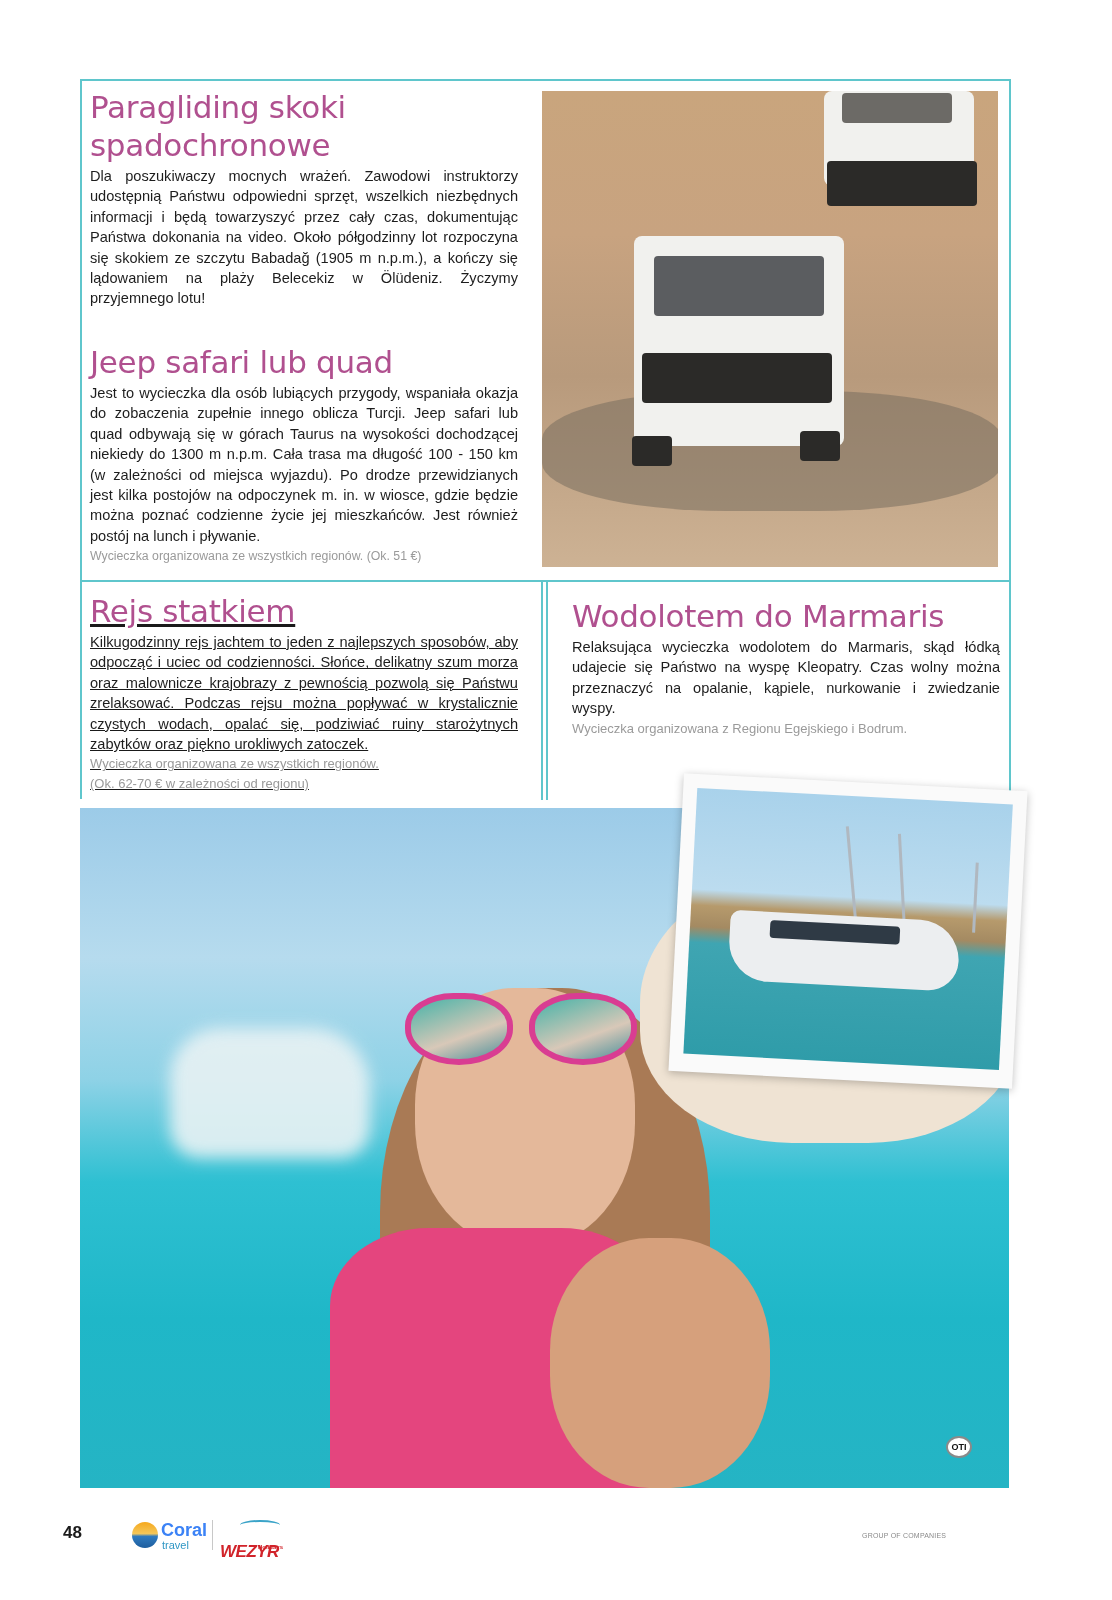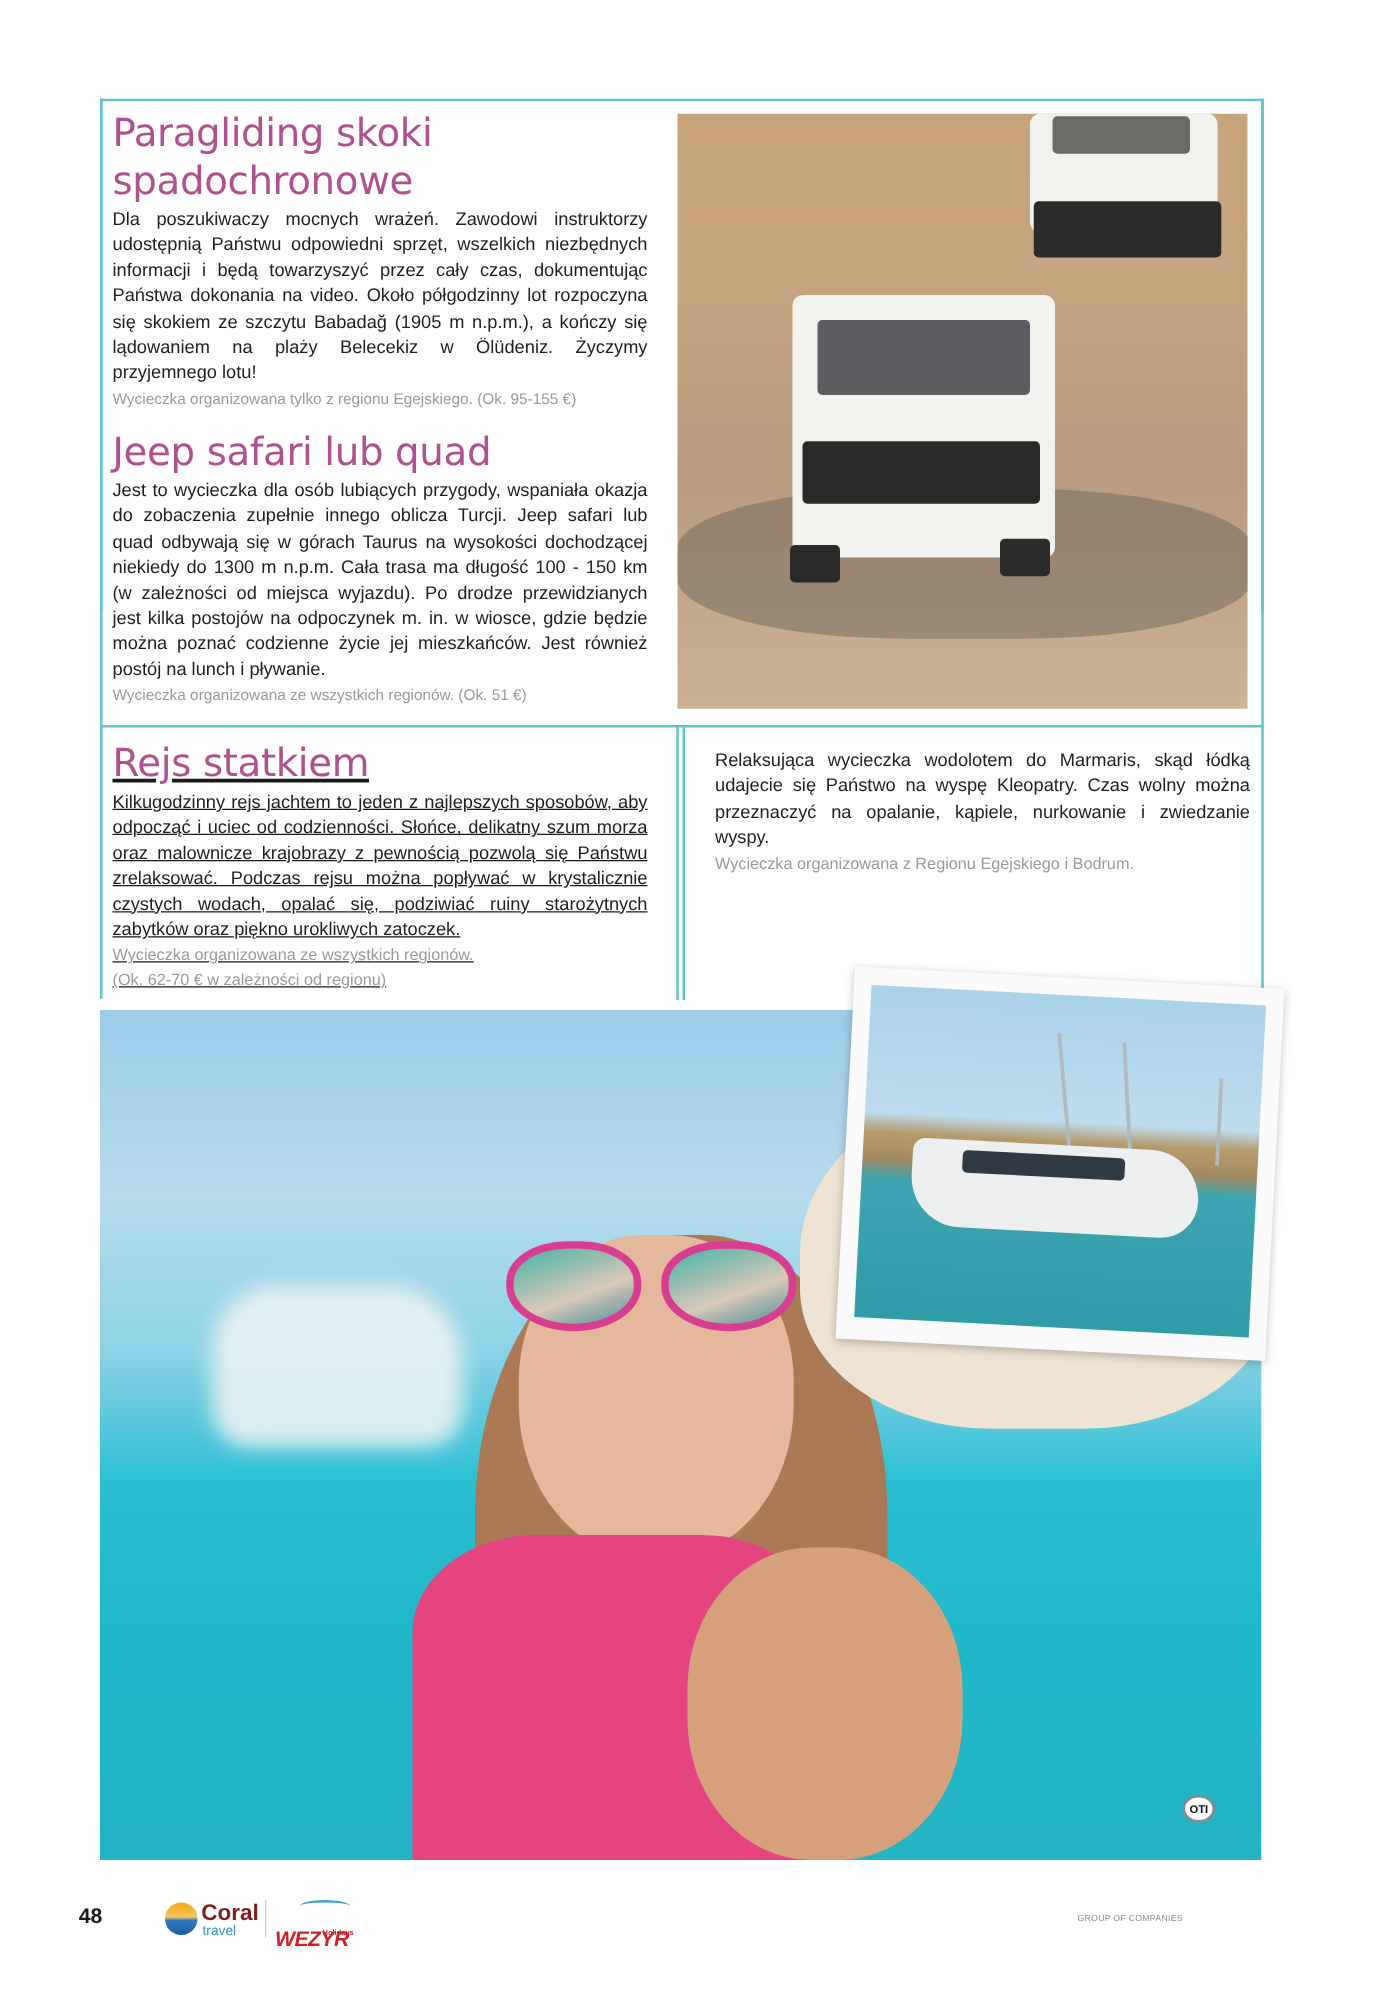--- a/index.html
+++ b/index.html
@@ -46,21 +46,21 @@
     background:linear-gradient(180deg,#a9d2eb 0%, #bcdcef 38%, #b69a6c 44%, #a48a62 52%, #3fa5b2 58%, #2f9ca9 100%); }
   .yacht { position:absolute; left:40px; top:120px; width:230px; height:70px; background:#eceef0; border-radius:10px 40px 30px 40px; }
   .yacht-win { position:absolute; left:80px; top:128px; width:130px; height:18px; background:#2f3a45; border-radius:4px; }
   .mast { position:absolute; width:3px; background:#b0b8c0; }
 
   
   .page-num { left:63px; top:1523px; font-size:17px; font-weight:bold; color:#1b1b1b; }
   .coral-logo { left:132px; top:1520px; width:72px; height:34px; }
   .coral-circle { position:absolute; left:0; top:2px; width:26px; height:26px; border-radius:50%;
     background:linear-gradient(180deg,#f6a81c 0%, #f4c75a 45%, #2f7bc0 55%, #1d5e9e 100%); }
-  .coral-text { position:absolute; left:29px; top:0; font-size:18px; color:#7f1d1d; font-weight:bold; }
+  .coral-text { position:absolute; left:29px; top:0; font-size:18px; color:#3b82f6; font-weight:bold; }
   .coral-sub { position:absolute; left:30px; top:19px; font-size:11px; color:#2f97c5; }
   .logo-sep { left:212px; top:1520px; width:1px; height:30px; background:#c8c8c8; }
   .wezyr { left:220px; top:1522px; width:70px; height:30px; }
   .wezyr-text { position:absolute; left:0; top:4px; font-size:17px; font-weight:bold; font-style:italic; color:#d1232a; letter-spacing:-0.5px;margin-top:16px; }
   .wezyr-wave { position:absolute; left:20px; top:-2px; width:40px; height:8px; border-top:2px solid #3aa3c8; border-radius:50%; }
   .wezyr-sub { position:absolute; left:38px; top:22px; font-size:6px; color:#d1232a; font-weight:bold; }
   .group-text { left:862px; top:1532px; font-size:7px; color:#8a8a8a; letter-spacing:0.2px; }
   .oti { left:946px; top:1436px; width:26px; height:22px; border-radius:50%; border:2px solid #8a8a8a; box-sizing:border-box;
          font-size:9px; font-weight:bold; color:#111; text-align:center; line-height:18px; background:#fff; }
 </style>
@@ -73,21 +73,20 @@
 <div class="hline" style="left:80px; top:580px; width:931px;"></div>
 <div class="vline" style="left:541px; top:580px; height:220px;"></div>
 <div class="vline" style="left:546px; top:580px; height:220px;"></div>
 
 <div class="section" style="left:90px; top:88px; width:428px;">
   <h2 class="title">
     <span>Paragliding skoki</span><br>
     <span>spadochronowe</span>
   </h2>
   <p class="body">Dla poszukiwaczy mocnych wrażeń. Zawodowi instruktorzy udostępnią Państwu odpowiedni sprzęt, wszelkich niezbędnych informacji i będą towarzyszyć przez cały czas, dokumentując Państwa dokonania na video. Około półgodzinny lot rozpoczyna się skokiem ze szczytu Babadağ (1905 m n.p.m.), a kończy się lądowaniem na plaży Belecekiz w Ölüdeniz. Życzymy przyjemnego lotu!</p>
-  <p class="note" style="font-size:12.3px;">Wycieczka organizowana tylko z regionu Egejskiego. (Ok. 95-155 €)</p>
 </div>
 
 <div class="section" style="left:90px; top:343px; width:428px;">
   <h2 class="title">Jeep safari lub quad</h2>
   <p class="body">Jest to wycieczka dla osób lubiących przygody, wspaniała okazja do zobaczenia zupełnie innego oblicza Turcji. Jeep safari lub quad odbywają się w górach Taurus na wysokości dochodzącej niekiedy do 1300 m n.p.m. Cała trasa ma długość 100 - 150 km (w zależności od miejsca wyjazdu). Po drodze przewidzianych jest kilka postojów na odpoczynek m. in. w wiosce, gdzie będzie można poznać codzienne życie jej mieszkańców. Jest również postój na lunch i pływanie.</p>
   <p class="note" style="font-size:12.3px;">Wycieczka organizowana ze wszystkich regionów. (Ok. 51 €)</p>
 </div>
 
 <div class="abs photo-jeep">
   <div class="water" style="left:0; top:300px; width:460px; height:120px;"></div>
@@ -104,20 +103,21 @@
 </div>
 
 <div class="section" style="left:90px; top:592px; width:428px;text-decoration:underline;">
   <h2 class="title">Rejs statkiem</h2>
   <p class="body">Kilkugodzinny rejs jachtem to jeden z najlepszych sposobów, aby odpocząć i uciec od codzienności. Słońce, delikatny szum morza oraz malownicze krajobrazy z pewnością pozwolą się Państwu zrelaksować. Podczas rejsu można popływać w krystalicznie czystych wodach, opalać się, podziwiać ruiny starożytnych zabytków oraz piękno urokliwych zatoczek.</p>
   <p class="note">Wycieczka organizowana ze wszystkich regionów.</p>
   <p class="note">(Ok. 62-70 € w zależności od regionu)</p>
 </div>
 
 <div class="section" style="left:572px; top:597px; width:428px;">
+  <h2 class="title">Wodolotem do Marmaris</h2>
   <p class="body">Relaksująca wycieczka wodolotem do Marmaris, skąd łódką udajecie się Państwo na wyspę Kleopatry. Czas wolny można przeznaczyć na opalanie, kąpiele, nurkowanie i zwiedzanie wyspy.</p>
   <p class="note">Wycieczka organizowana z Regionu Egejskiego i Bodrum.</p>
 </div>
 
 <div class="abs photo-girl">
   <div class="boat-blur"></div>
   <div class="hair"></div>
   <div class="hat"></div>
   <div class="hat-band"></div>
   <div class="face"></div>

